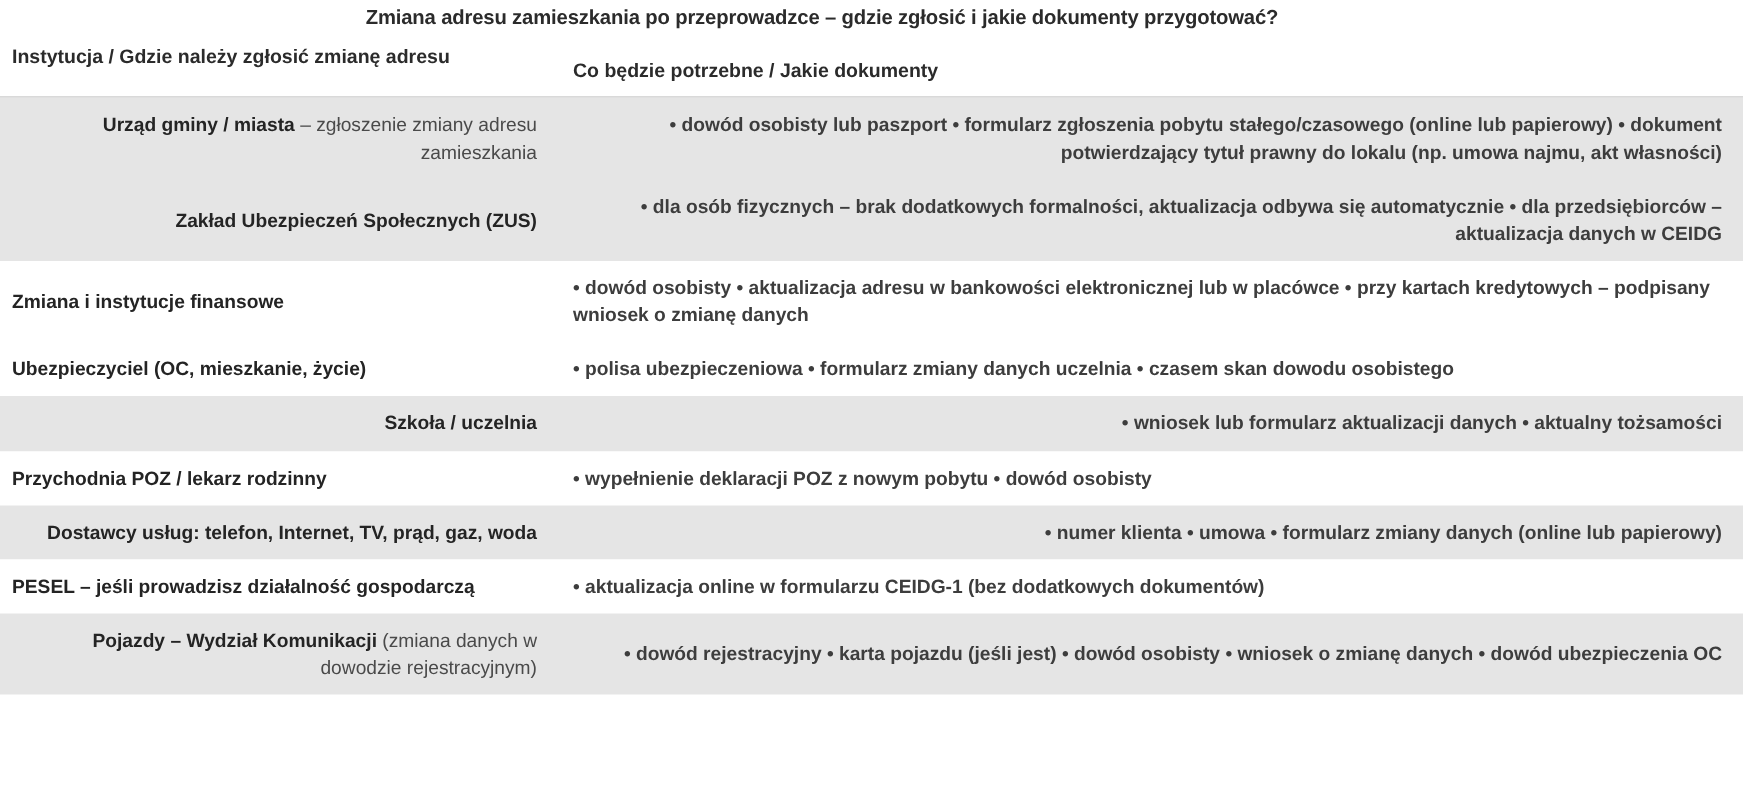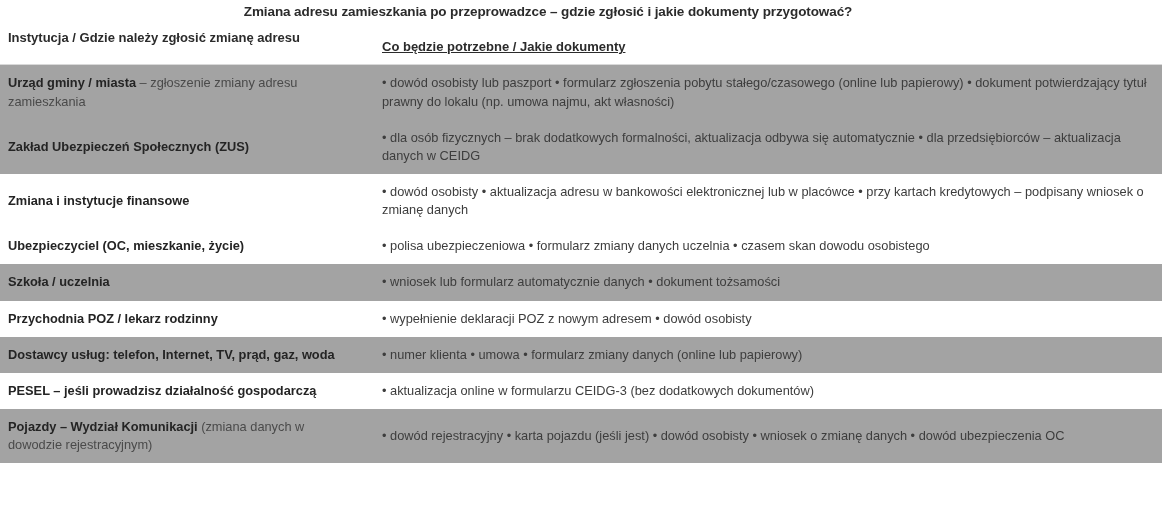--- a/index.html
+++ b/index.html
@@ -45,25 +45,25 @@
     font-weight: bold;
     color: #2b2b2b;
     padding: 3px 12px 9px 8px;
     line-height: 1.32;
     border-bottom: 1px solid #d9d9d9;
     background: #ffffff;
   }
   thead th.h2 {
     padding-left: 12px;
     padding-top: 12px;
-    text-decoration: underline;
   }
 
   tbody tr.shaded > td {
-    background: #a3a3a3;
+    background: #e5e5e5;
+    text-align: right;
   }
   tbody tr.plain > td {
     background: #ffffff;
   }
   tbody td {
     vertical-align: middle;
     font-size: 12.8px;
     line-height: 1.42;
     padding: 9px 12px 9px 8px;
     color: #3a3a3a;
@@ -73,21 +73,21 @@
     color: #242424;
   }
   tbody td.col-inst .reg {
     font-weight: normal;
     color: #4a4a4a;
   }
   tbody td.col-docs {
     padding-left: 12px;
     padding-right: 14px;
     color: #3d3d3d;
-    font-weight: normal;
+    font-weight: bold;
   }
 </style>
 </head>
 <body>
 
 <div class="page">
 
   <div class="title">Zmiana adresu zamieszkania po przeprowadzce – gdzie zgłosić i jakie dokumenty przygotować?</div>
 
   <table class="grid">
@@ -113,33 +113,33 @@
         <tr class="plain">
           <td class="col-inst"><span>Zmiana i instytucje finansowe</span></td>
           <td class="col-docs">• dowód osobisty • aktualizacja adresu w bankowości elektronicznej lub w placówce • przy kartach kredytowych – podpisany wniosek o zmianę danych</td>
         </tr>
         <tr class="plain">
           <td class="col-inst"><span>Ubezpieczyciel (OC, mieszkanie, życie)</span></td>
           <td class="col-docs">• polisa ubezpieczeniowa • formularz zmiany danych uczelnia • czasem skan dowodu osobistego</td>
         </tr>
         <tr class="shaded">
           <td class="col-inst"><span>Szkoła / uczelnia</span></td>
-          <td class="col-docs">• wniosek lub formularz automatycznie danych • dokument tożsamości</td>
+          <td class="col-docs">• wniosek lub formularz aktualizacji danych • aktualny tożsamości</td>
         </tr>
         <tr class="plain">
           <td class="col-inst"><span>Przychodnia POZ / lekarz rodzinny</span></td>
-          <td class="col-docs">• wypełnienie deklaracji POZ z nowym adresem • dowód osobisty</td>
+          <td class="col-docs">• wypełnienie deklaracji POZ z nowym pobytu • dowód osobisty</td>
         </tr>
         <tr class="shaded">
           <td class="col-inst"><span>Dostawcy usług: telefon, Internet, TV, prąd, gaz, woda</span></td>
           <td class="col-docs">• numer klienta • umowa • formularz zmiany danych (online lub papierowy)</td>
         </tr>
         <tr class="plain">
           <td class="col-inst"><span>PESEL – jeśli prowadzisz działalność gospodarczą</span></td>
-          <td class="col-docs">• aktualizacja online w formularzu CEIDG-3 (bez dodatkowych dokumentów)</td>
+          <td class="col-docs">• aktualizacja online w formularzu CEIDG-1 (bez dodatkowych dokumentów)</td>
         </tr>
         <tr class="shaded">
           <td class="col-inst"><span>Pojazdy – Wydział Komunikacji</span><span class="reg"> (zmiana danych w dowodzie rejestracyjnym)</span></td>
           <td class="col-docs">• dowód rejestracyjny • karta pojazdu (jeśli jest) • dowód osobisty • wniosek o zmianę danych • dowód ubezpieczenia OC</td>
         </tr>
       </tbody>
   </table>
 
 </div>
 

